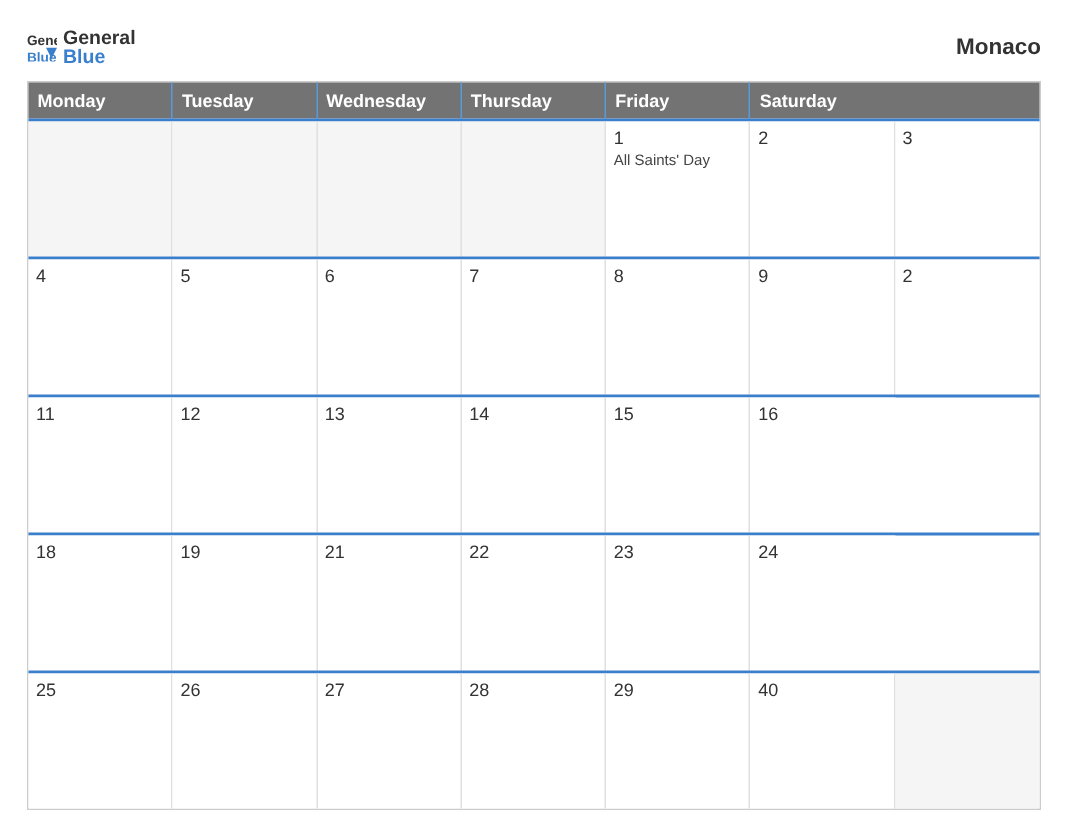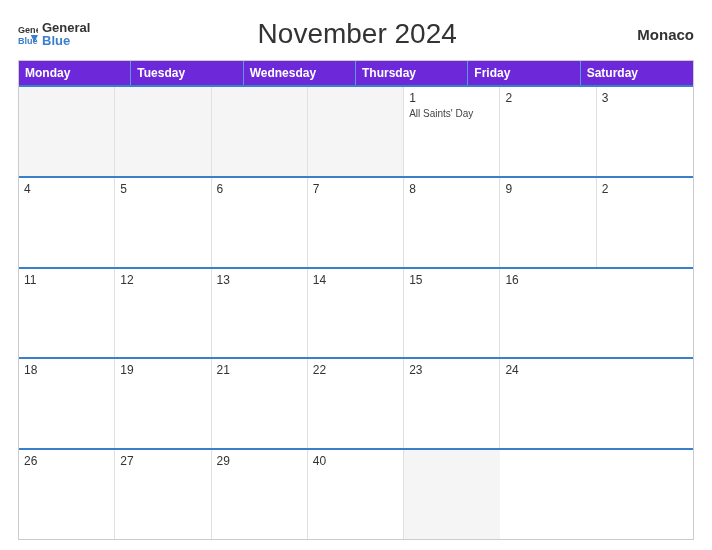--- a/index.html
+++ b/index.html
@@ -72,22 +72,22 @@
     .calendar {
       flex: 1;
       display: flex;
       flex-direction: column;
       border: 1px solid #ccc;
     }
 
     
     .day-headers {
       display: grid;
-      grid-template-columns: repeat(6, 1fr);
-      background: #6d28d9;
+      grid-template-columns: repeat(7, 1fr);
+      background: #737373;
     }
 
     .day-header {
       color: #fff;
       font-size: 12px;
       font-weight: bold;
       padding: 5px 6px;
       text-align: left;
       border-right: 1px solid #5a99dd;
     }
@@ -149,21 +149,20 @@
       <svg class="logo-icon" viewBox="0 0 22 22" xmlns="http://www.w3.org/2000/svg">
         <text x="0" y="10" font-size="10" font-weight="bold" fill="#333">General</text>
         <polygon points="14,12 22,12 18,20" fill="#3a7fcc"></polygon>
         <text x="0" y="22" font-size="10" font-weight="bold" fill="#3a7fcc">Blue</text>
       </svg>
       <div>
         <div class="logo-text-general">General</div>
         <div class="logo-text-blue">Blue</div>
       </div>
     </div>
-    <div class="title">November 2024</div>
     <div class="country">Monaco</div>
   </div>
 
   <div class="calendar">
 
     <div class="day-headers">
       <div class="day-header">Monday</div>
       <div class="day-header">Tuesday</div>
       <div class="day-header">Wednesday</div>
       <div class="day-header">Thursday</div>
@@ -251,24 +250,30 @@
         <div class="day-cell">
           <span class="day-number">23</span>
         </div>
         <div class="day-cell">
           <span class="day-number">24</span>
         </div>
       </div>
 
       <div class="week-row">
         <div class="day-cell">
+          <span class="day-number">25</span>
+        </div>
+        <div class="day-cell">
           <span class="day-number">26</span>
         </div>
         <div class="day-cell">
           <span class="day-number">27</span>
+        </div>
+        <div class="day-cell">
+          <span class="day-number">28</span>
         </div>
         <div class="day-cell">
           <span class="day-number">29</span>
         </div>
         <div class="day-cell">
           <span class="day-number">40</span>
         </div>
         <div class="day-cell empty"></div>
       </div>
 

